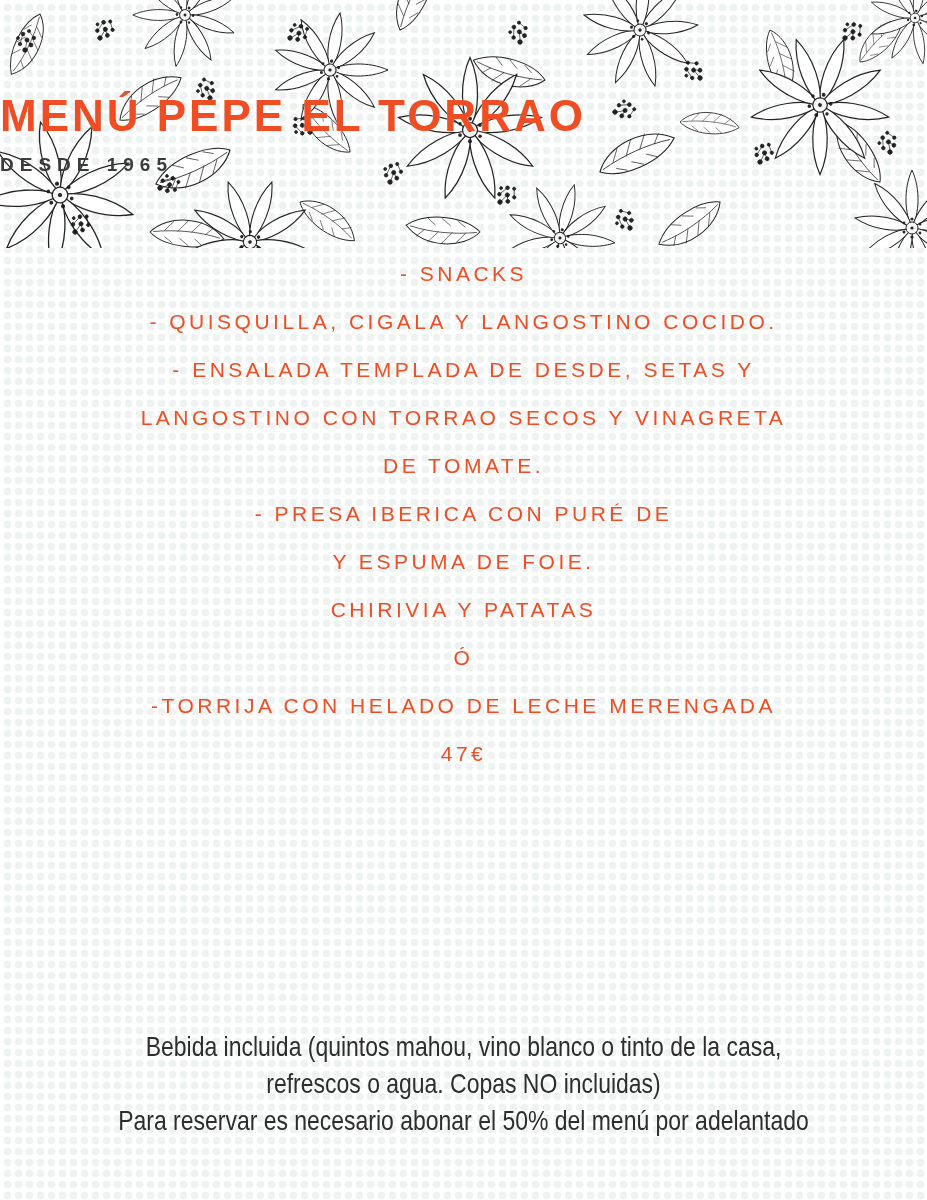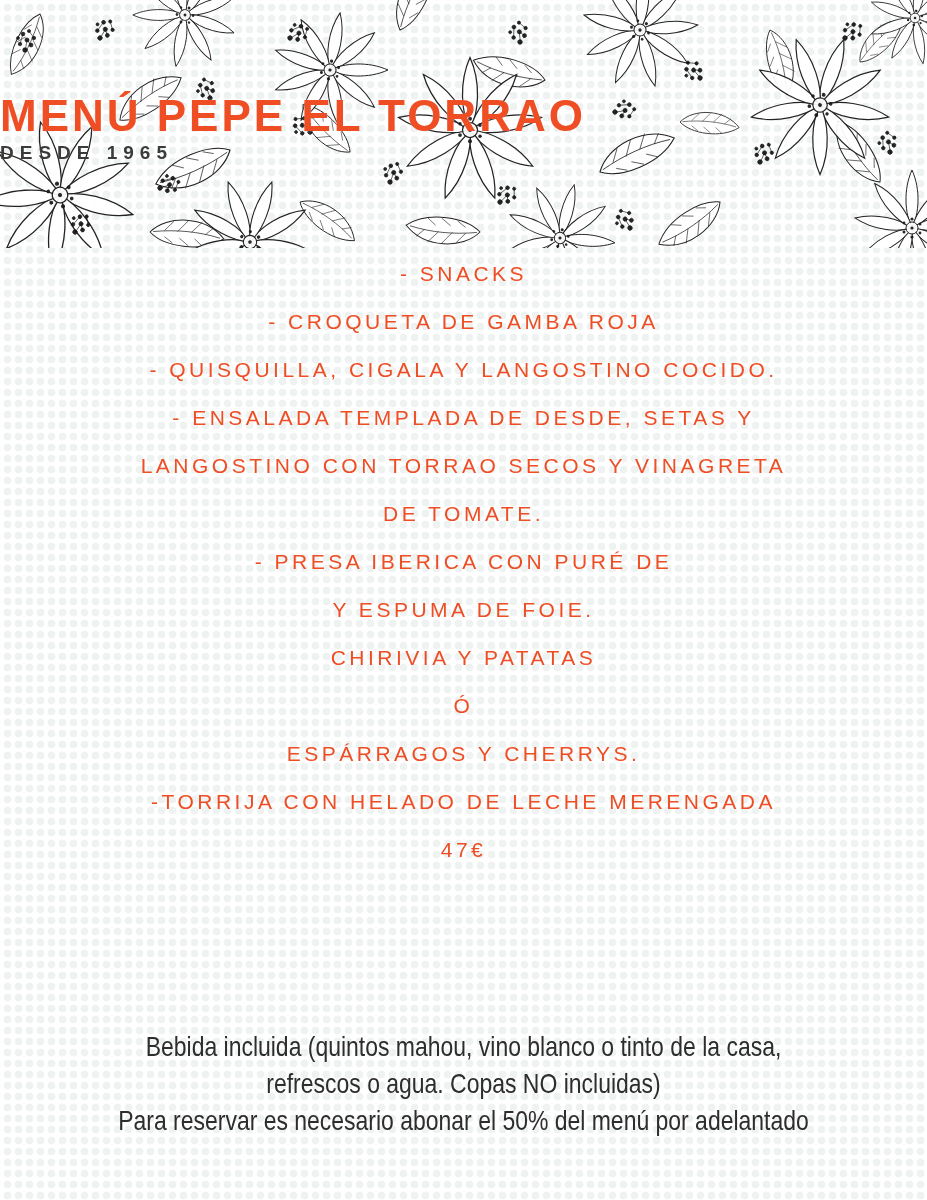--- a/index.html
+++ b/index.html
@@ -33,20 +33,21 @@
     margin:90px 0 0 0;
     font-size:44px;
     font-weight:700;
     letter-spacing:3px;
     color:#EF4D23;
     line-height:52px;
     white-space:nowrap;
     text-shadow:0 0 2px rgba(255,255,255,.6);
   }
   .subtitle{
+    margin-top:12px;
     font-size:19px;
     font-weight:700;
     letter-spacing:6px;
     color:#3B3B3A;
     white-space:nowrap;
   }
   
   .menu{
     position:relative;
     width:100%;
@@ -175,30 +176,28 @@
     </svg>
 
     <div class="header-text">
       <h1 class="title">MENÚ PEPE EL TORRAO</h1>
       <div class="subtitle">DESDE 1965</div>
     </div>
   </div>
 
   <div class="menu">
     <div class="menu-line">- SNACKS</div>
-    <div class="menu-line">- CROQUETA DE GAMBA ROJA</div>
     <div class="menu-line">- QUISQUILLA, CIGALA Y LANGOSTINO COCIDO.</div>
     <div class="menu-line">- ENSALADA TEMPLADA DE DESDE, SETAS Y</div>
     <div class="menu-line">LANGOSTINO CON TORRAO SECOS Y VINAGRETA</div>
     <div class="menu-line">DE TOMATE.</div>
     <div class="menu-line">- PRESA IBERICA CON PURÉ DE</div>
     <div class="menu-line">Y ESPUMA DE FOIE.</div>
     <div class="menu-line">CHIRIVIA Y PATATAS</div>
     <div class="menu-line">Ó</div>
-    <div class="menu-line">ESPÁRRAGOS Y CHERRYS.</div>
     <div class="menu-line">-TORRIJA CON HELADO DE LECHE MERENGADA</div>
     <div class="menu-line">47€</div>
   </div>
 
   <div class="footer">
     <div class="footer-line">Bebida incluida (quintos mahou, vino blanco o tinto de la casa,</div>
     <div class="footer-line">refrescos o agua. Copas NO incluidas)</div>
     <div class="footer-line">Para reservar es necesario abonar el 50% del menú  por adelantado</div>
   </div>
 

